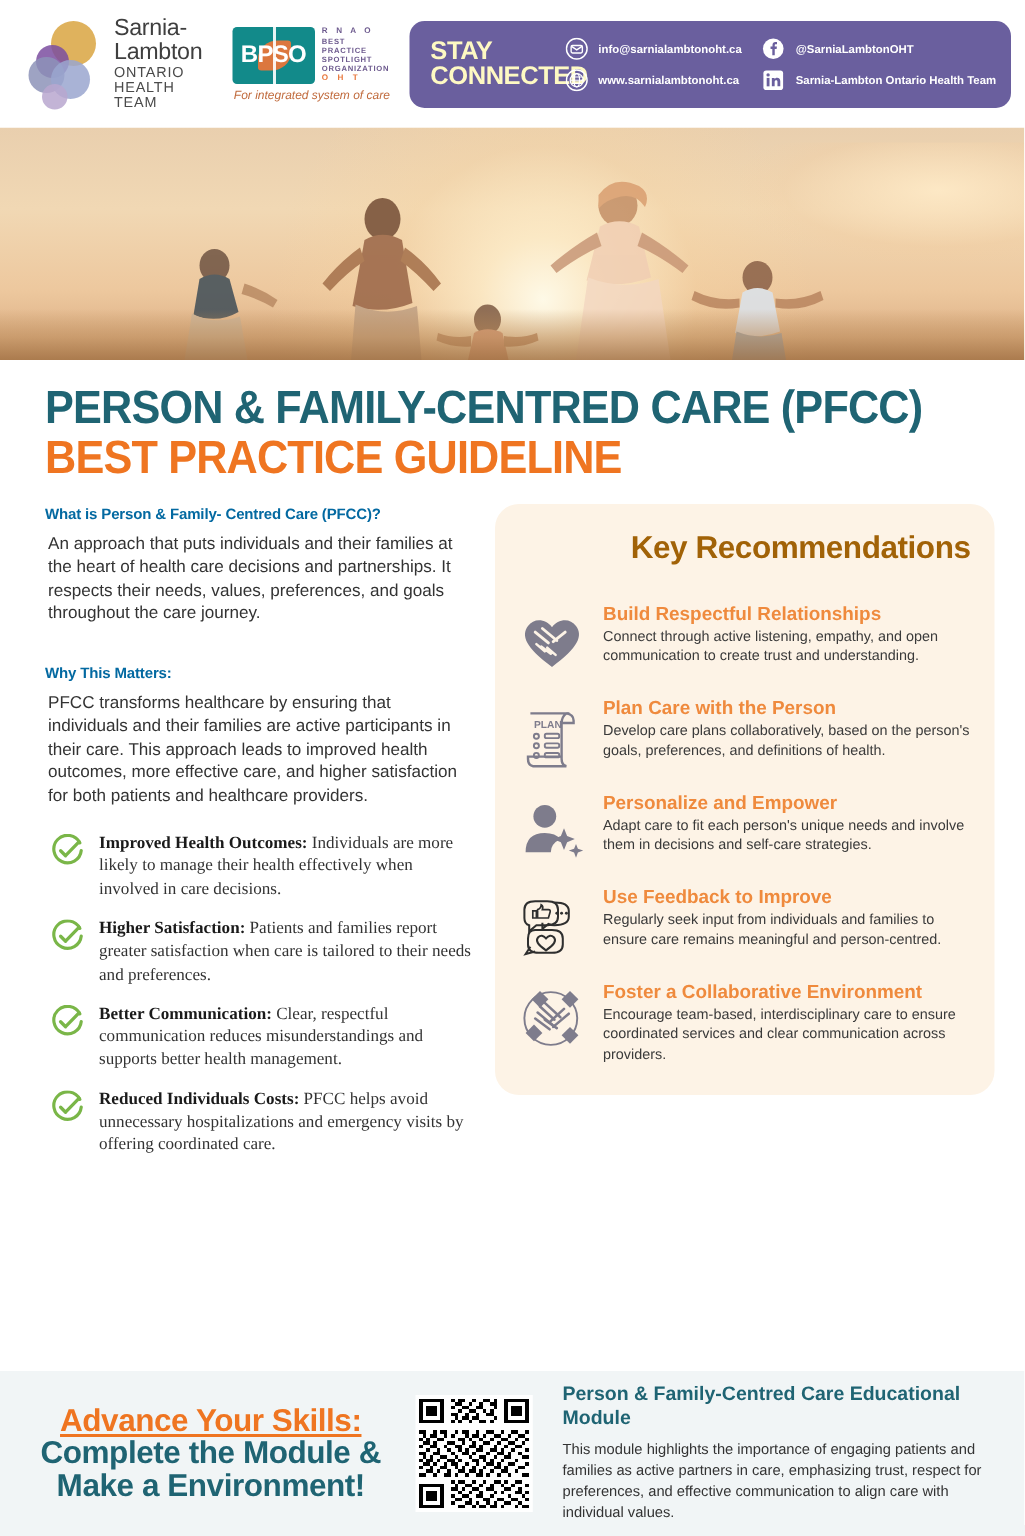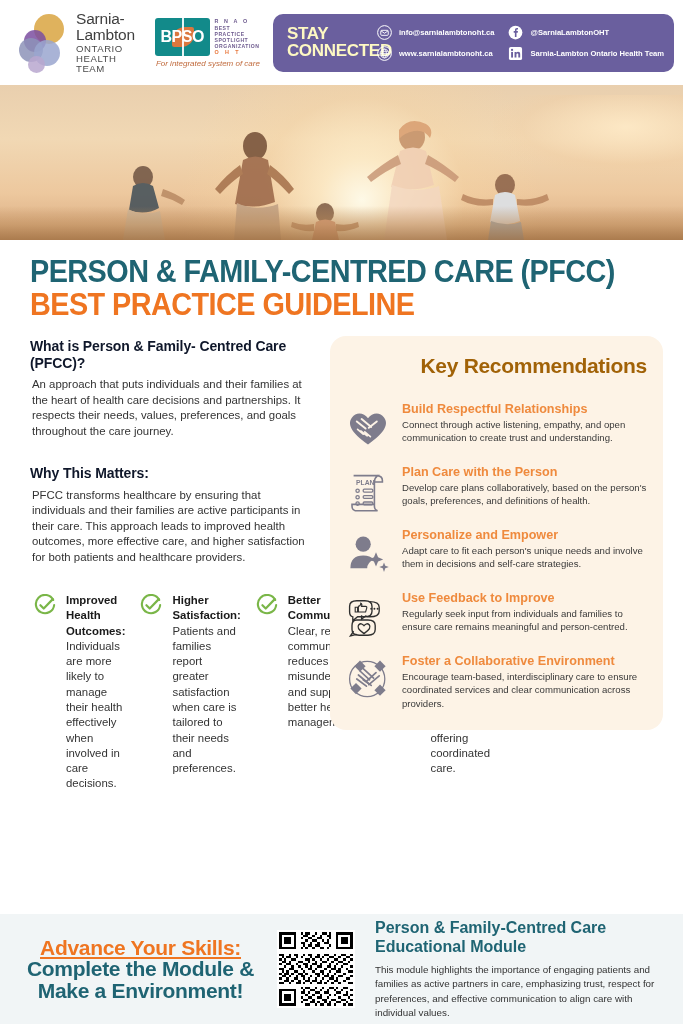--- a/index.html
+++ b/index.html
@@ -94,26 +94,26 @@
     font-size: 31px; font-weight: bold; color: #ef7521; letter-spacing: -.6px;
     line-height: 1.0; margin-top: 2px; transform: scaleX(.93); transform-origin: left center;
   }
 
   
   .columns { display: flex; padding: 14px 20px 0 0; }
   .col-left { width: 330px; padding-left: 30px; padding-right: 14px; }
   .col-right { flex: 1; }
 
   .sec-head {
-    color: #0f172a; font-size: 14px; font-weight: bold; line-height: 1.18; letter-spacing: -.1px;
+    color: #0369a1; font-size: 10px; font-weight: bold; line-height: 1.18; letter-spacing: -.1px;
   }
   .sec-body { font-size: 11.4px; line-height: 1.36; color: #333; margin-top: 6px; padding-left: 2px; }
   .gap-30 { height: 26px; }
 
-  .benefits { margin-top: 28px; display: flex; gap: 11px; }
+  .benefits { margin-top: 16px; display: flex; flex-direction: column; gap: 11px; font-family: Liberation Serif, serif; }
   .benefit { display: flex; gap: 10px; align-items: flex-start; padding-left: 4px; }
   .check-ic { width: 22px; height: 22px; flex: none; margin-top: 1px; }
   .benefit-txt { font-size: 11.4px; line-height: 1.34; color: #333; }
   .benefit-txt b { color: #1a1a1a; }
 
   
   .panel {
     background: #fdf3e6; border-radius: 16px; padding: 18px 16px 20px 14px;
     margin-top: -2px;
   }
@@ -134,21 +134,21 @@
   }
   .cta {
     width: 245px; text-align: center;
     font-family: "Liberation Sans Narrow", "Liberation Sans", sans-serif;
     font-weight: bold; line-height: 1.02; letter-spacing: -.3px;
   }
   .cta .l1 { color: #ef7521; font-size: 21px; text-decoration: underline; }
   .cta .l2, .cta .l3 { color: #1f6473; font-size: 21px; }
   .qr { width: 78px; height: 78px; flex: none; background: #fff; }
   .foot-text { flex: 1; padding-left: 6px; }
-  .foot-title { color: #1f6473; font-size: 16px; font-weight: bold; line-height: 1.2; }
+  .foot-title { color: #1f6473; font-size: 13px; font-weight: bold; line-height: 1.2; }
   .foot-body { font-size: 9.8px; line-height: 1.46; color: #333; margin-top: 7px; }
 </style>
 </head>
 <body>
 
 <div class="header">
 
   <div class="logo-slOHT">
     <div class="logo-circles">
       <span class="c-gold"></span>

